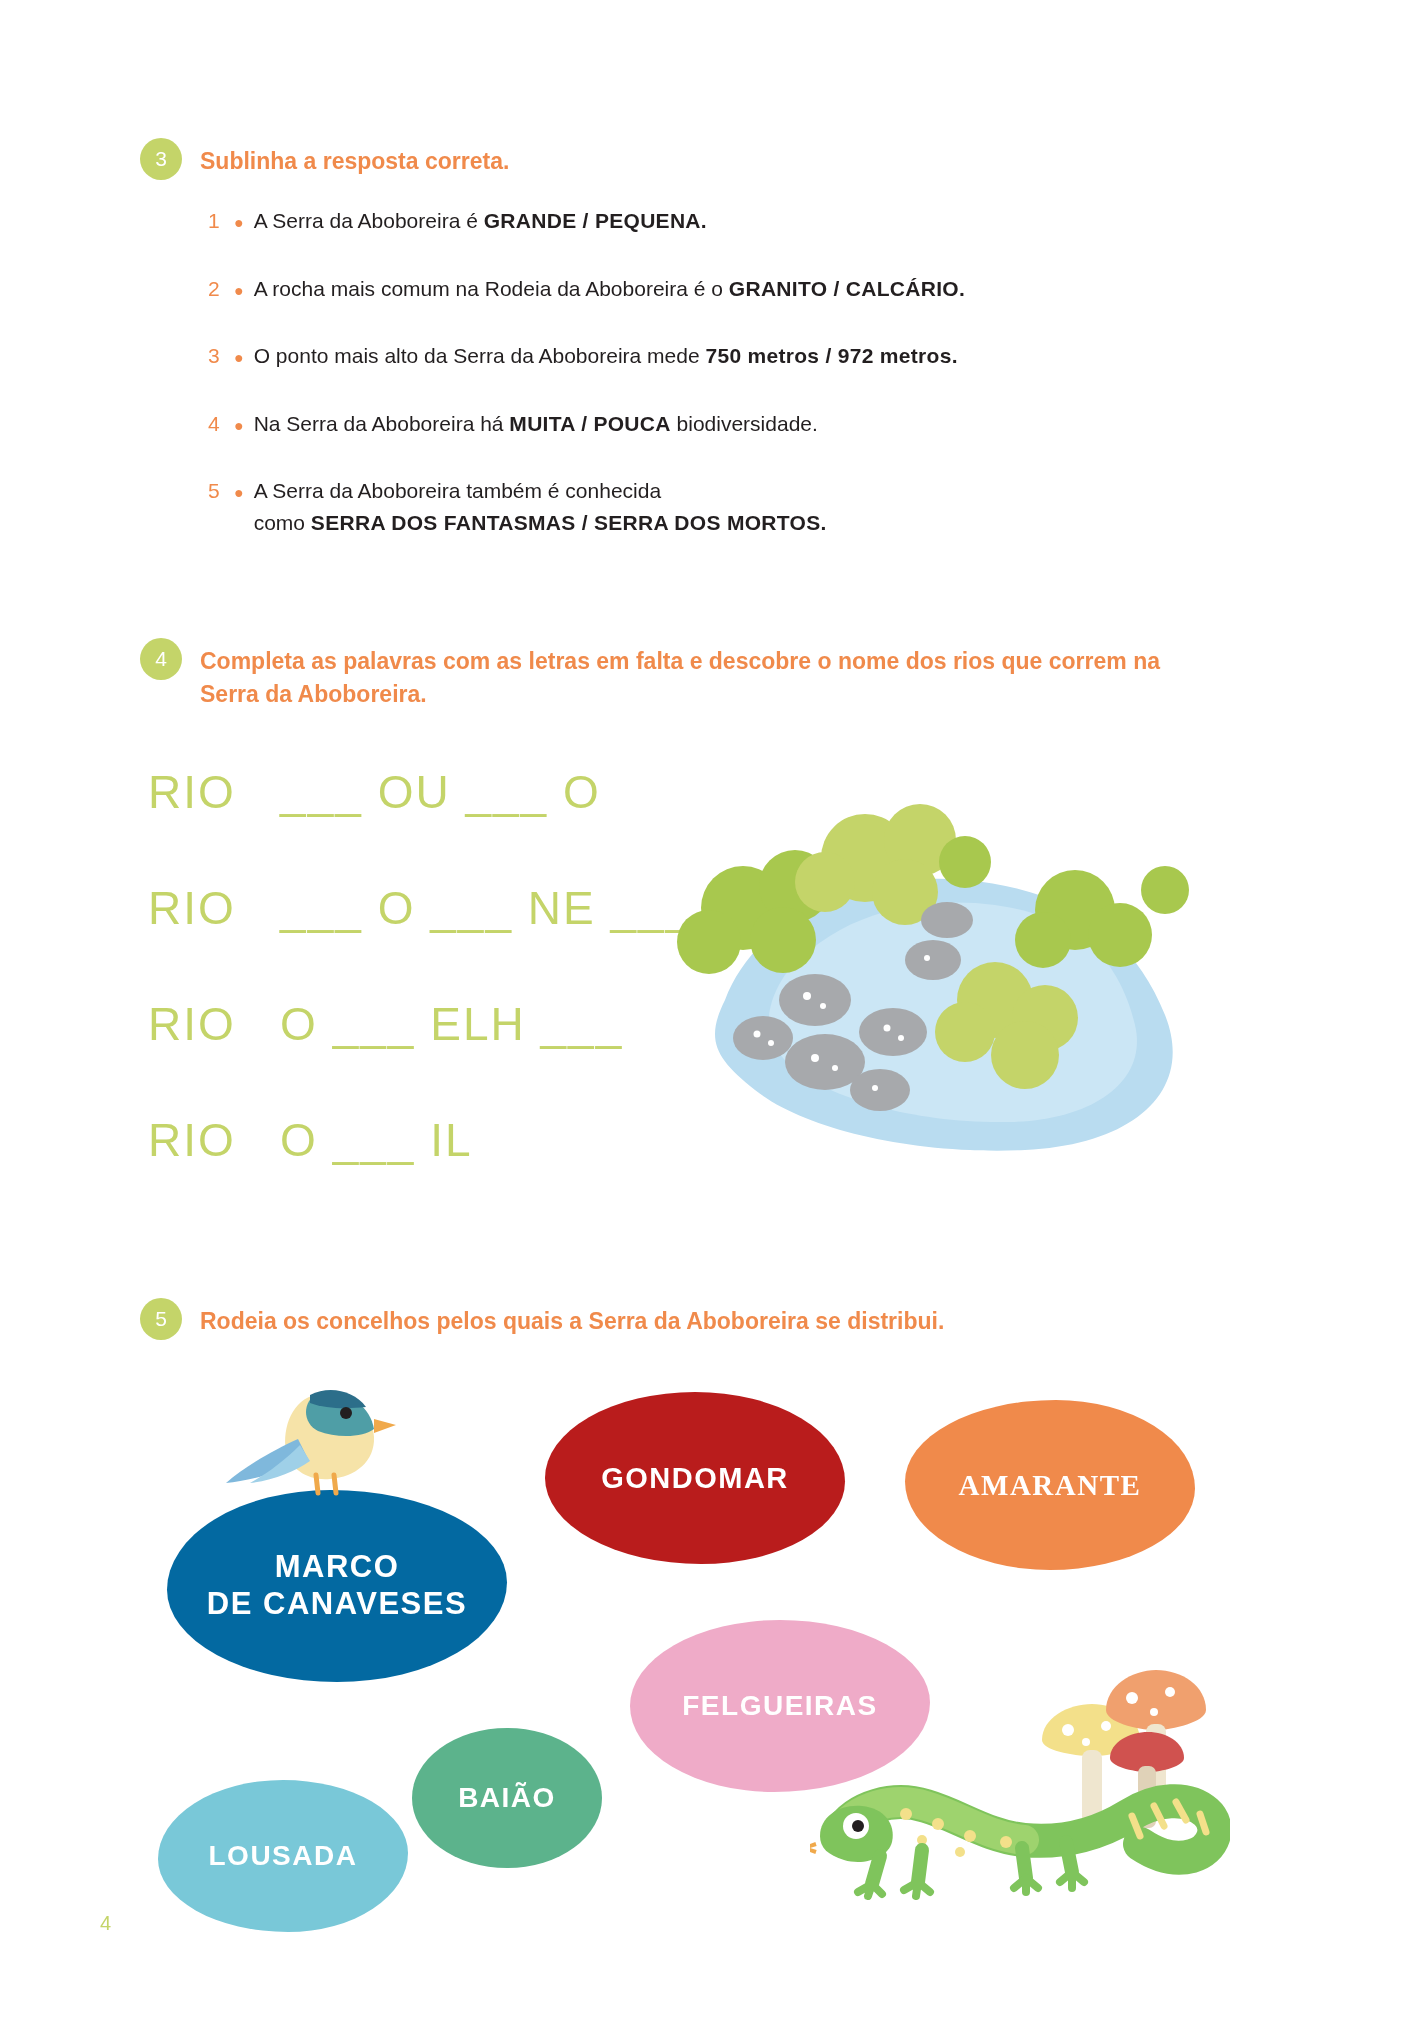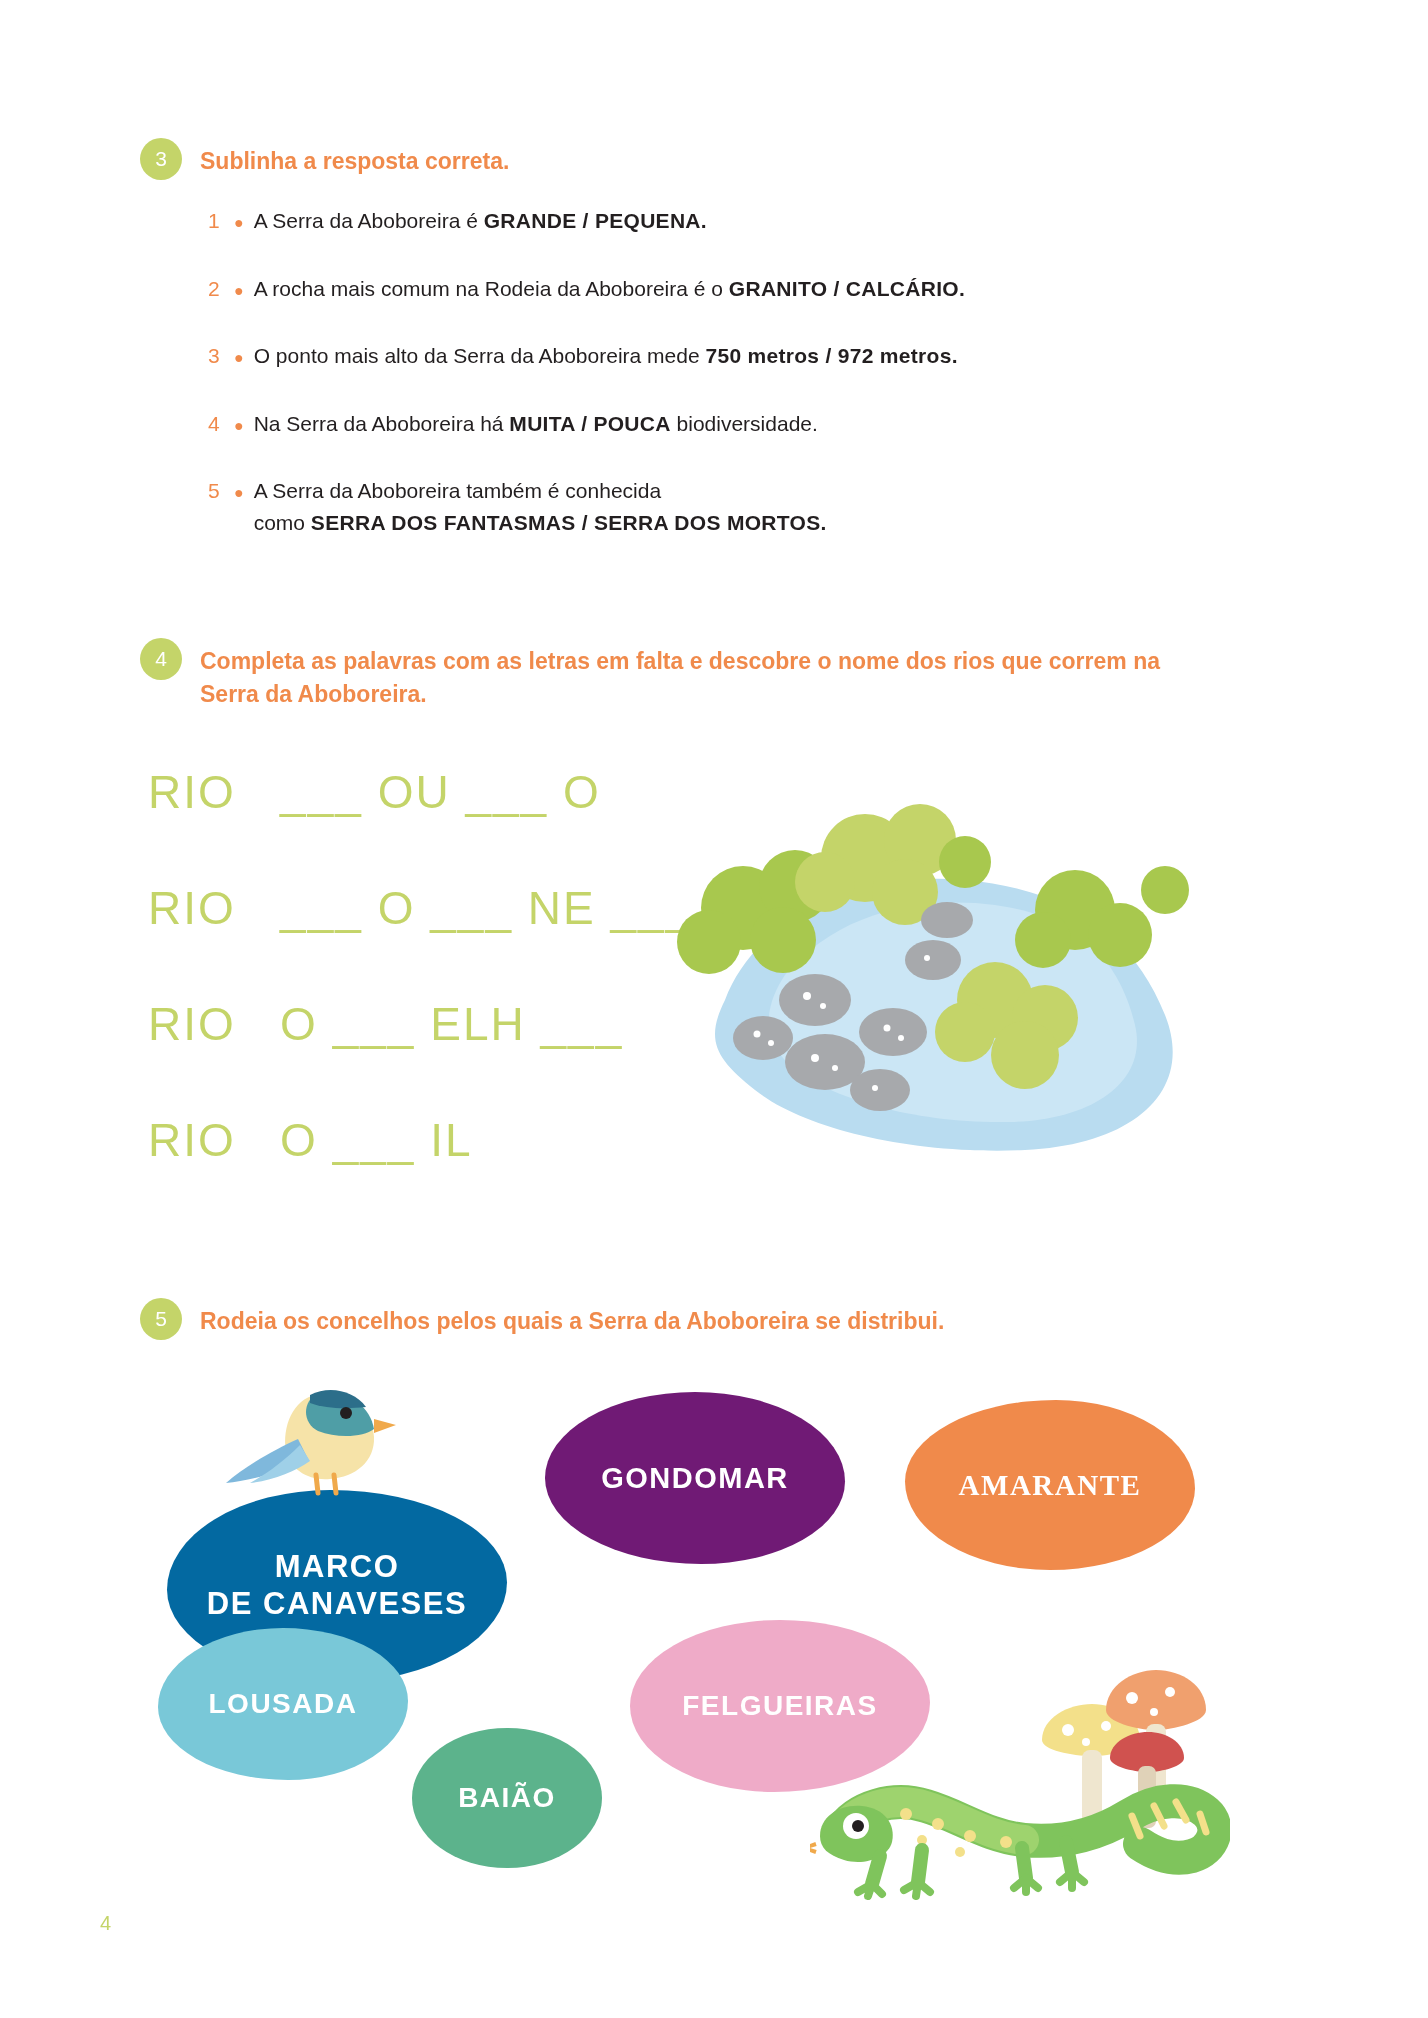--- a/index.html
+++ b/index.html
@@ -120,21 +120,21 @@
   #blob-marco {
     left: 167px; top: 1490px;
     width: 340px; height: 192px;
     background: #0369a1;
     font-size: 31px;
     border-radius: 48% 52% 50% 50% / 52% 48% 52% 48%;
   }
   #blob-gondomar {
     left: 545px; top: 1392px;
     width: 300px; height: 172px;
-    background: #701a75;
+    background: #b91c1c;
     font-size: 29px;
     border-radius: 50% 50% 48% 52% / 50% 52% 48% 50%;
   }
   #blob-amarante {
     left: 905px; top: 1400px;
     width: 290px; height: 170px;
     background: #f08a4b;
     font-size: 29px;
     border-radius: 52% 48% 50% 50% / 48% 52% 48% 52%;
     font-family: Liberation Serif, serif;
@@ -147,21 +147,21 @@
     border-radius: 50% 50% 52% 48% / 50% 48% 52% 50%;
   }
   #blob-baiao {
     left: 412px; top: 1728px;
     width: 190px; height: 140px;
     background: #5cb38c;
     font-size: 28px;
     border-radius: 50%;
   }
   #blob-lousada {
-    left: 158px; top: 1628px;
+    left: 158px; top: 1780px;
     width: 250px; height: 152px;
     background: #79c8d8;
     font-size: 28px;
     border-radius: 50% 50% 48% 52% / 52% 48% 52% 48%;
   }
 
   .bird-art {
     position: absolute;
     left: 198px; top: 1365px;
     width: 220px; height: 160px;

